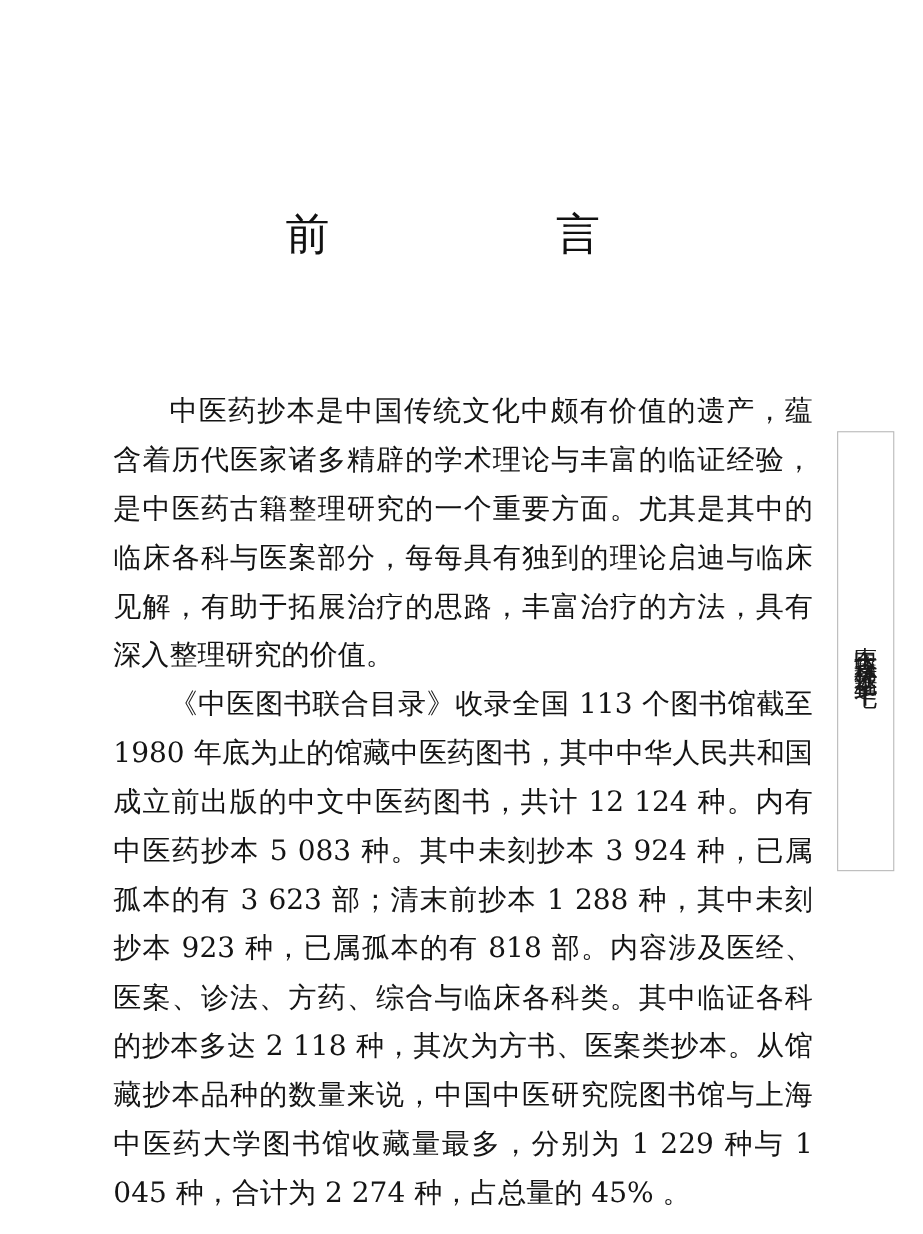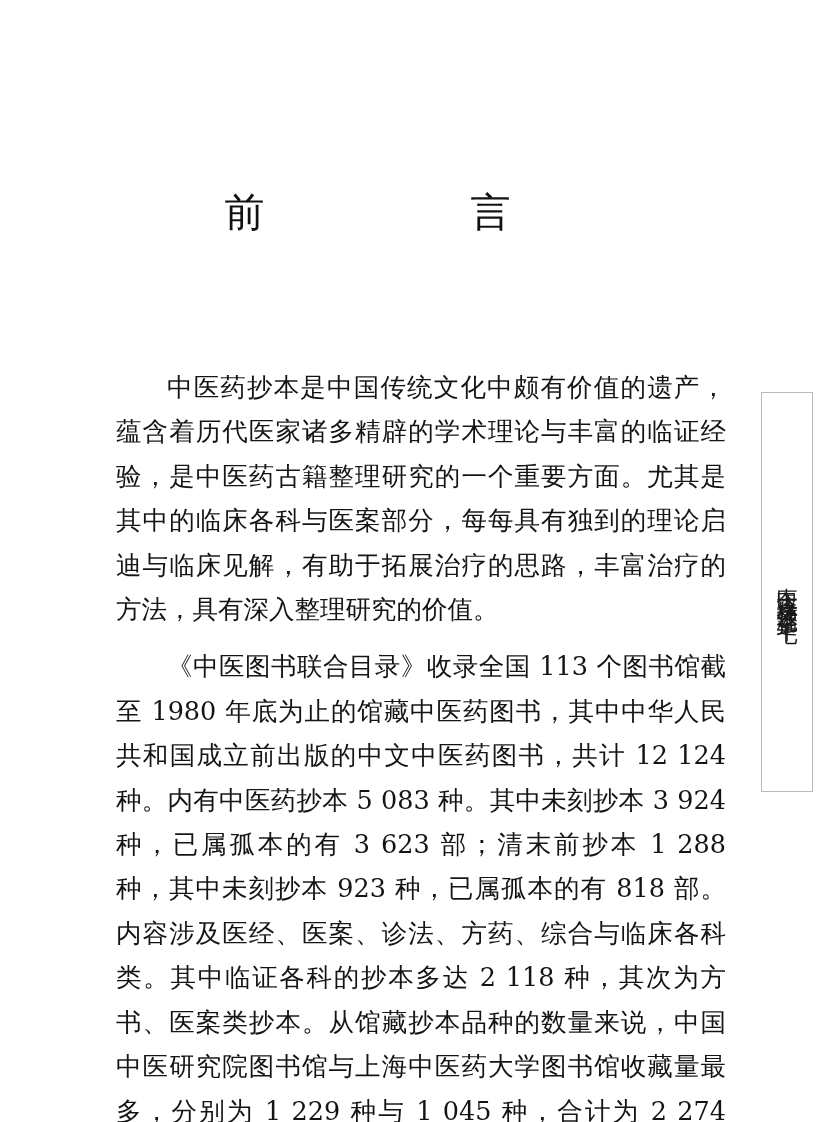--- a/index.html
+++ b/index.html
@@ -29,37 +29,38 @@
     left: 0;
     top: 185px;
     width: 735px;
     text-align: center;
     font-size: 40px;
     letter-spacing: 42px;
     text-indent: 42px;
     font-family: "DejaVu Serif", "Liberation Serif", serif;
     font-weight: 400;
     color: #111111;
+    padding-left: 35px;
   }
 
   .body-text {
     position: absolute;
     left: 103px;
     top: 352px;
     width: 636px;
     font-size: 25.5px;
     line-height: 44.4px;
     text-align: justify;
     text-justify: inter-ideograph;
     color: #141414;
     letter-spacing: 0px;
   }
 
   .body-text p {
-    margin: 13px;
+    margin: 0;
     text-indent: 2em;
   }
 
   .side-label {
     position: absolute;
     right: 26px;
     top: 392px;
     width: 52px;
     height: 400px;
     border: 1.5px solid #b9b9b9;

